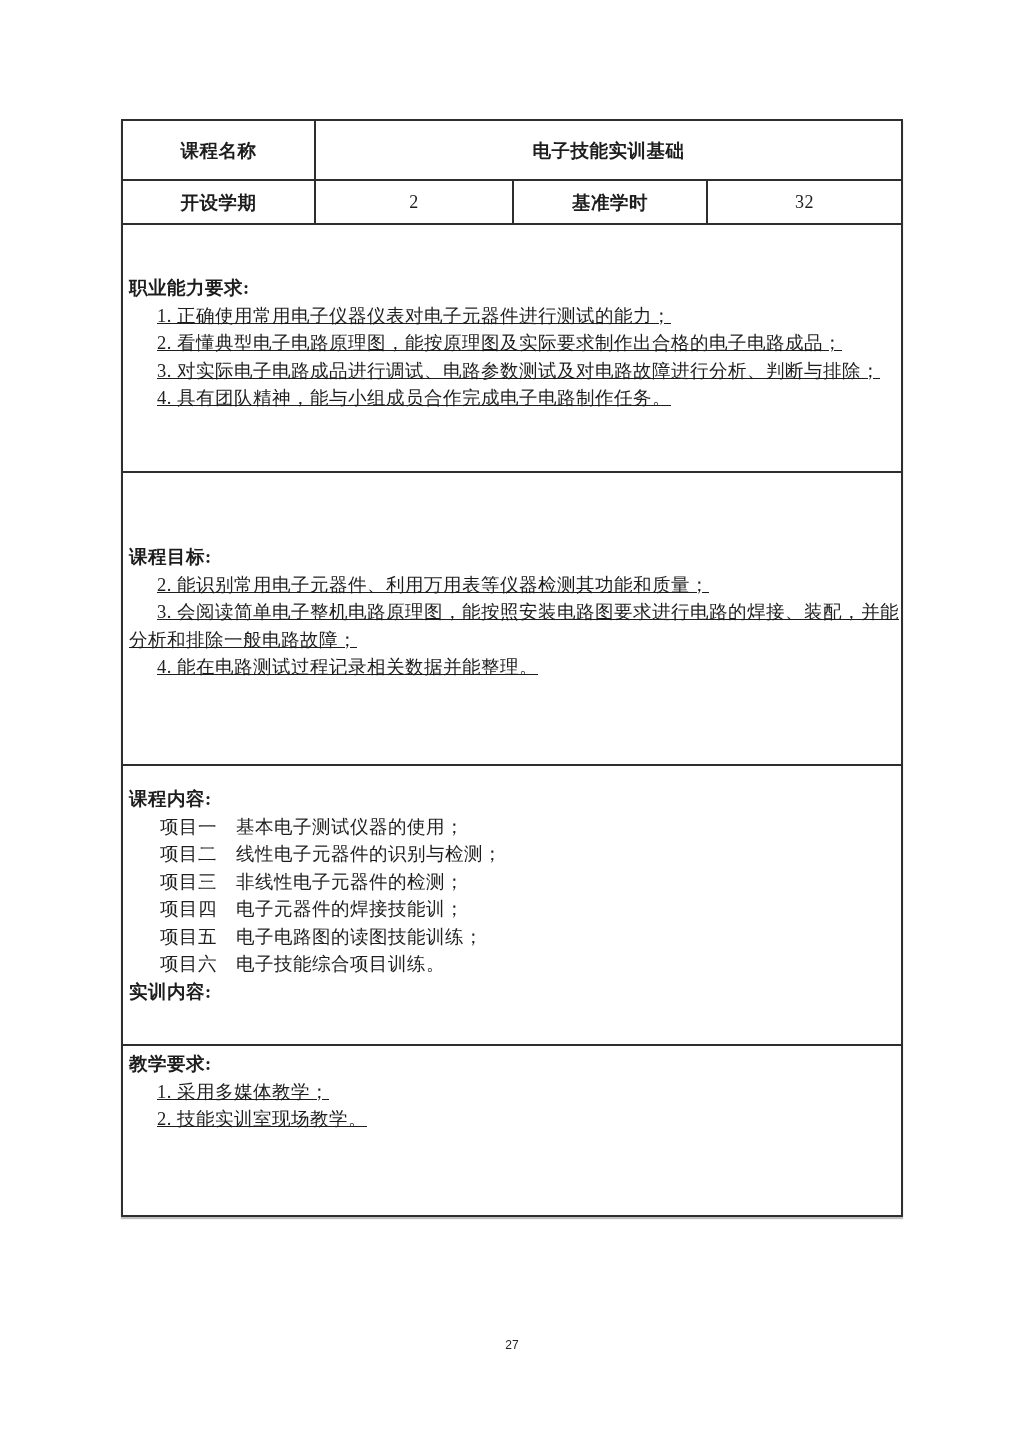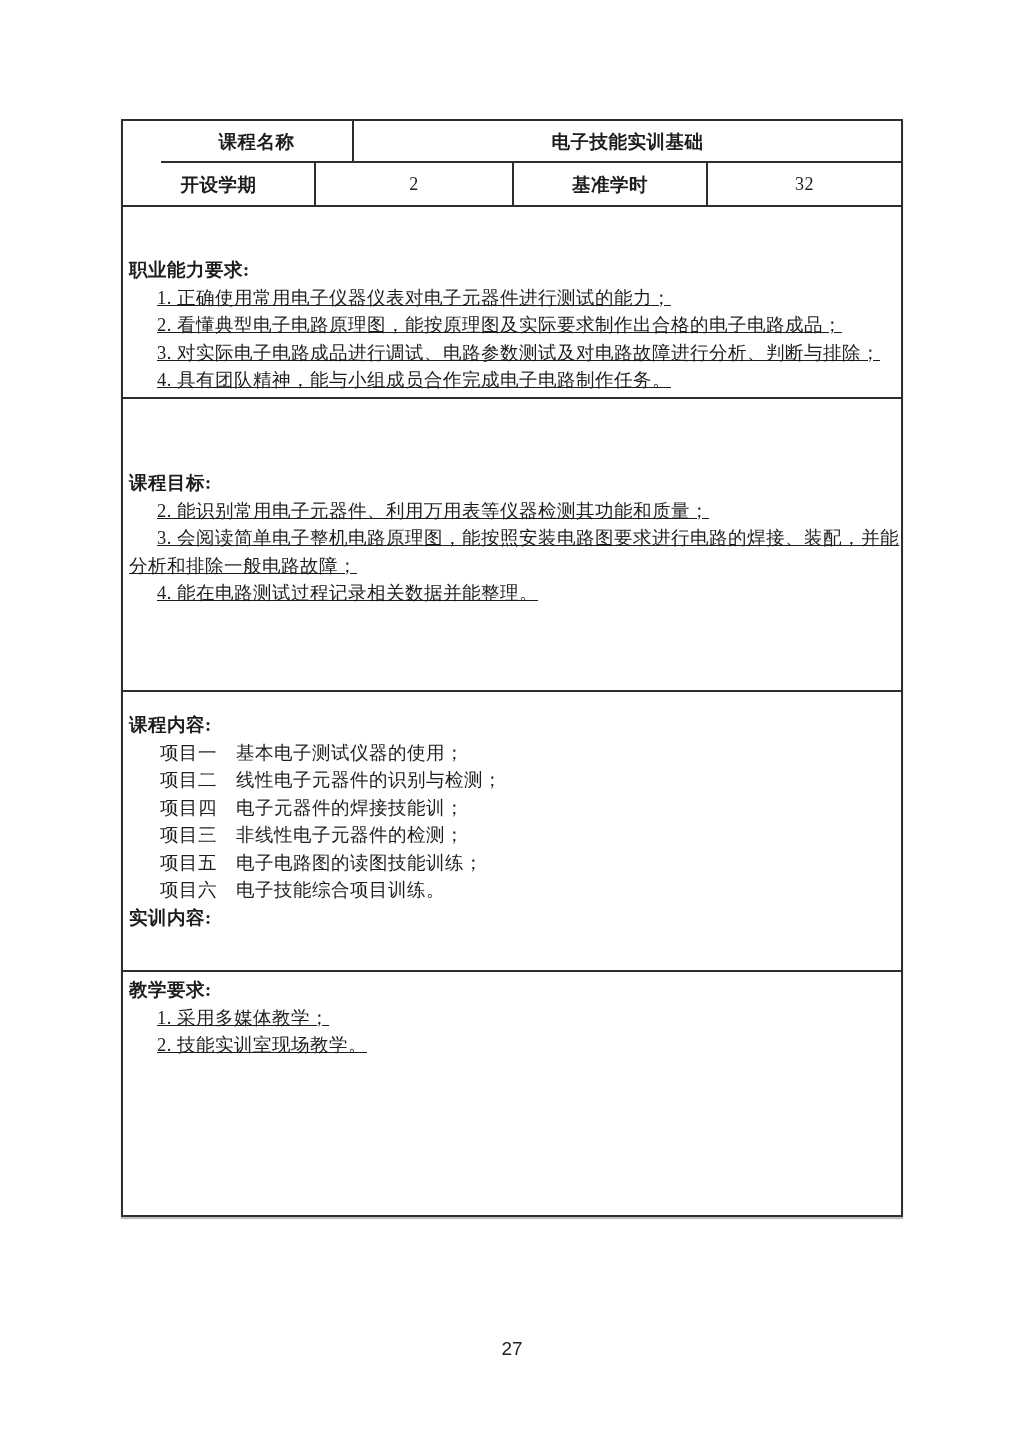--- a/index.html
+++ b/index.html
@@ -24,21 +24,21 @@
     display: flex;
     flex-direction: column;
     background: #ffffff;
   }
   .row {
     display: flex;
     box-sizing: border-box;
     border-bottom: 2px solid #2e2e2e;
     flex: 0 0 auto;
   }
-  .r1 { height: 42px; margin-left: 38px; }
+  .r1 { height: 60px; }
   .r2 { height: 44px; }
   .cell {
     box-sizing: border-box;
     display: flex;
     align-items: center;
     justify-content: center;
     overflow: hidden;
   }
   .cell.bordered { border-right: 2px solid #2e2e2e; }
   .w1 { width: 193px; }
@@ -55,21 +55,21 @@
     letter-spacing: 0.5px;
   }
   .section {
     box-sizing: border-box;
     border-bottom: 2px solid #2e2e2e;
     padding: 0 2px 0 6px;
     flex: 0 0 auto;
     overflow: hidden;
   }
   .section.last { border-bottom: none; flex: 1 1 auto; }
-  .s-ability { height: 192px; padding-top: 50px; }
+  .s-ability { height: 248px; padding-top: 50px; }
   .s-goals   { height: 293px; padding-top: 71px; }
   .s-content { height: 280px; padding-top: 20px; }
   .s-teaching { padding-top: 5px; }
   .section-title {
     font-weight: 700;
     font-size: 18.5px;
     line-height: 27.5px;
     letter-spacing: 0.5px;
   }
   .item {
@@ -80,21 +80,21 @@
   }
   .item.num  { text-indent: 28px; text-decoration: underline; }
   .item.proj { text-indent: 31px; }
   .page-number {
     position: absolute;
     left: 0;
     top: 1338px;
     width: 1024px;
     text-align: center;
     font-family: "Liberation Sans", "DejaVu Sans", sans-serif;
-    font-size: 19px;
+    font-size: 12px;
     color: #222222;
   }
 </style>
 </head>
 <body>
 
 <div class="page">
 
   <div class="doc-table">
 
@@ -122,22 +122,22 @@
       <div class="section-title">课程目标:</div>
       <div class="item num">2. 能识别常用电子元器件、利用万用表等仪器检测其功能和质量；</div>
       <div class="item num">3. 会阅读简单电子整机电路原理图，能按照安装电路图要求进行电路的焊接、装配，并能分析和排除一般电路故障；</div>
       <div class="item num">4. 能在电路测试过程记录相关数据并能整理。</div>
     </div>
 
     <div class="section s-content">
       <div class="section-title">课程内容:</div>
       <div class="item proj">项目一　基本电子测试仪器的使用；</div>
       <div class="item proj">项目二　线性电子元器件的识别与检测；</div>
+      <div class="item proj">项目三　非线性电子元器件的检测；</div>
       <div class="item proj">项目四　电子元器件的焊接技能训；</div>
-      <div class="item proj">项目三　非线性电子元器件的检测；</div>
       <div class="item proj">项目五　电子电路图的读图技能训练；</div>
       <div class="item proj">项目六　电子技能综合项目训练。</div>
       <div class="section-title">实训内容:</div>
     </div>
 
     <div class="section s-teaching last">
       <div class="section-title">教学要求:</div>
       <div class="item num">1. 采用多媒体教学；</div>
       <div class="item num">2. 技能实训室现场教学。</div>
     </div>

